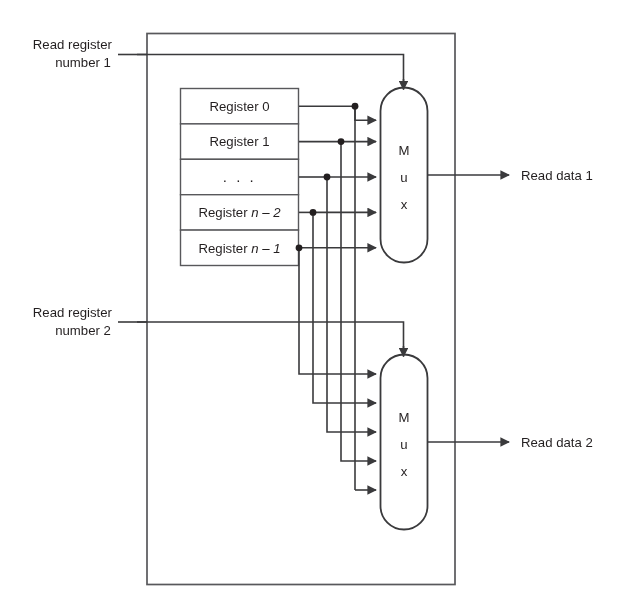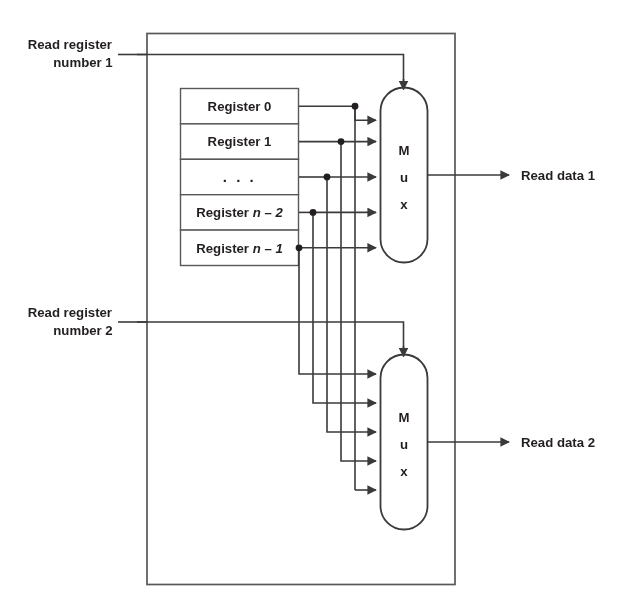--- a/index.html
+++ b/index.html
@@ -11,21 +11,20 @@
     width: 643px;
     height: 597px;
     font-family: "Liberation Sans", sans-serif;
     color: #231f20;
     overflow: hidden;
   }
   #diagram-root {
     position: relative;
     width: 643px;
     height: 524px;
-    font-weight: bold;
   }
   svg#register-file-svg {
     position: absolute;
     top: 0;
     left: 0;
     display: block;
   }
   .wire {
     stroke: #3a3a3c;
     stroke-width: 1.6;

